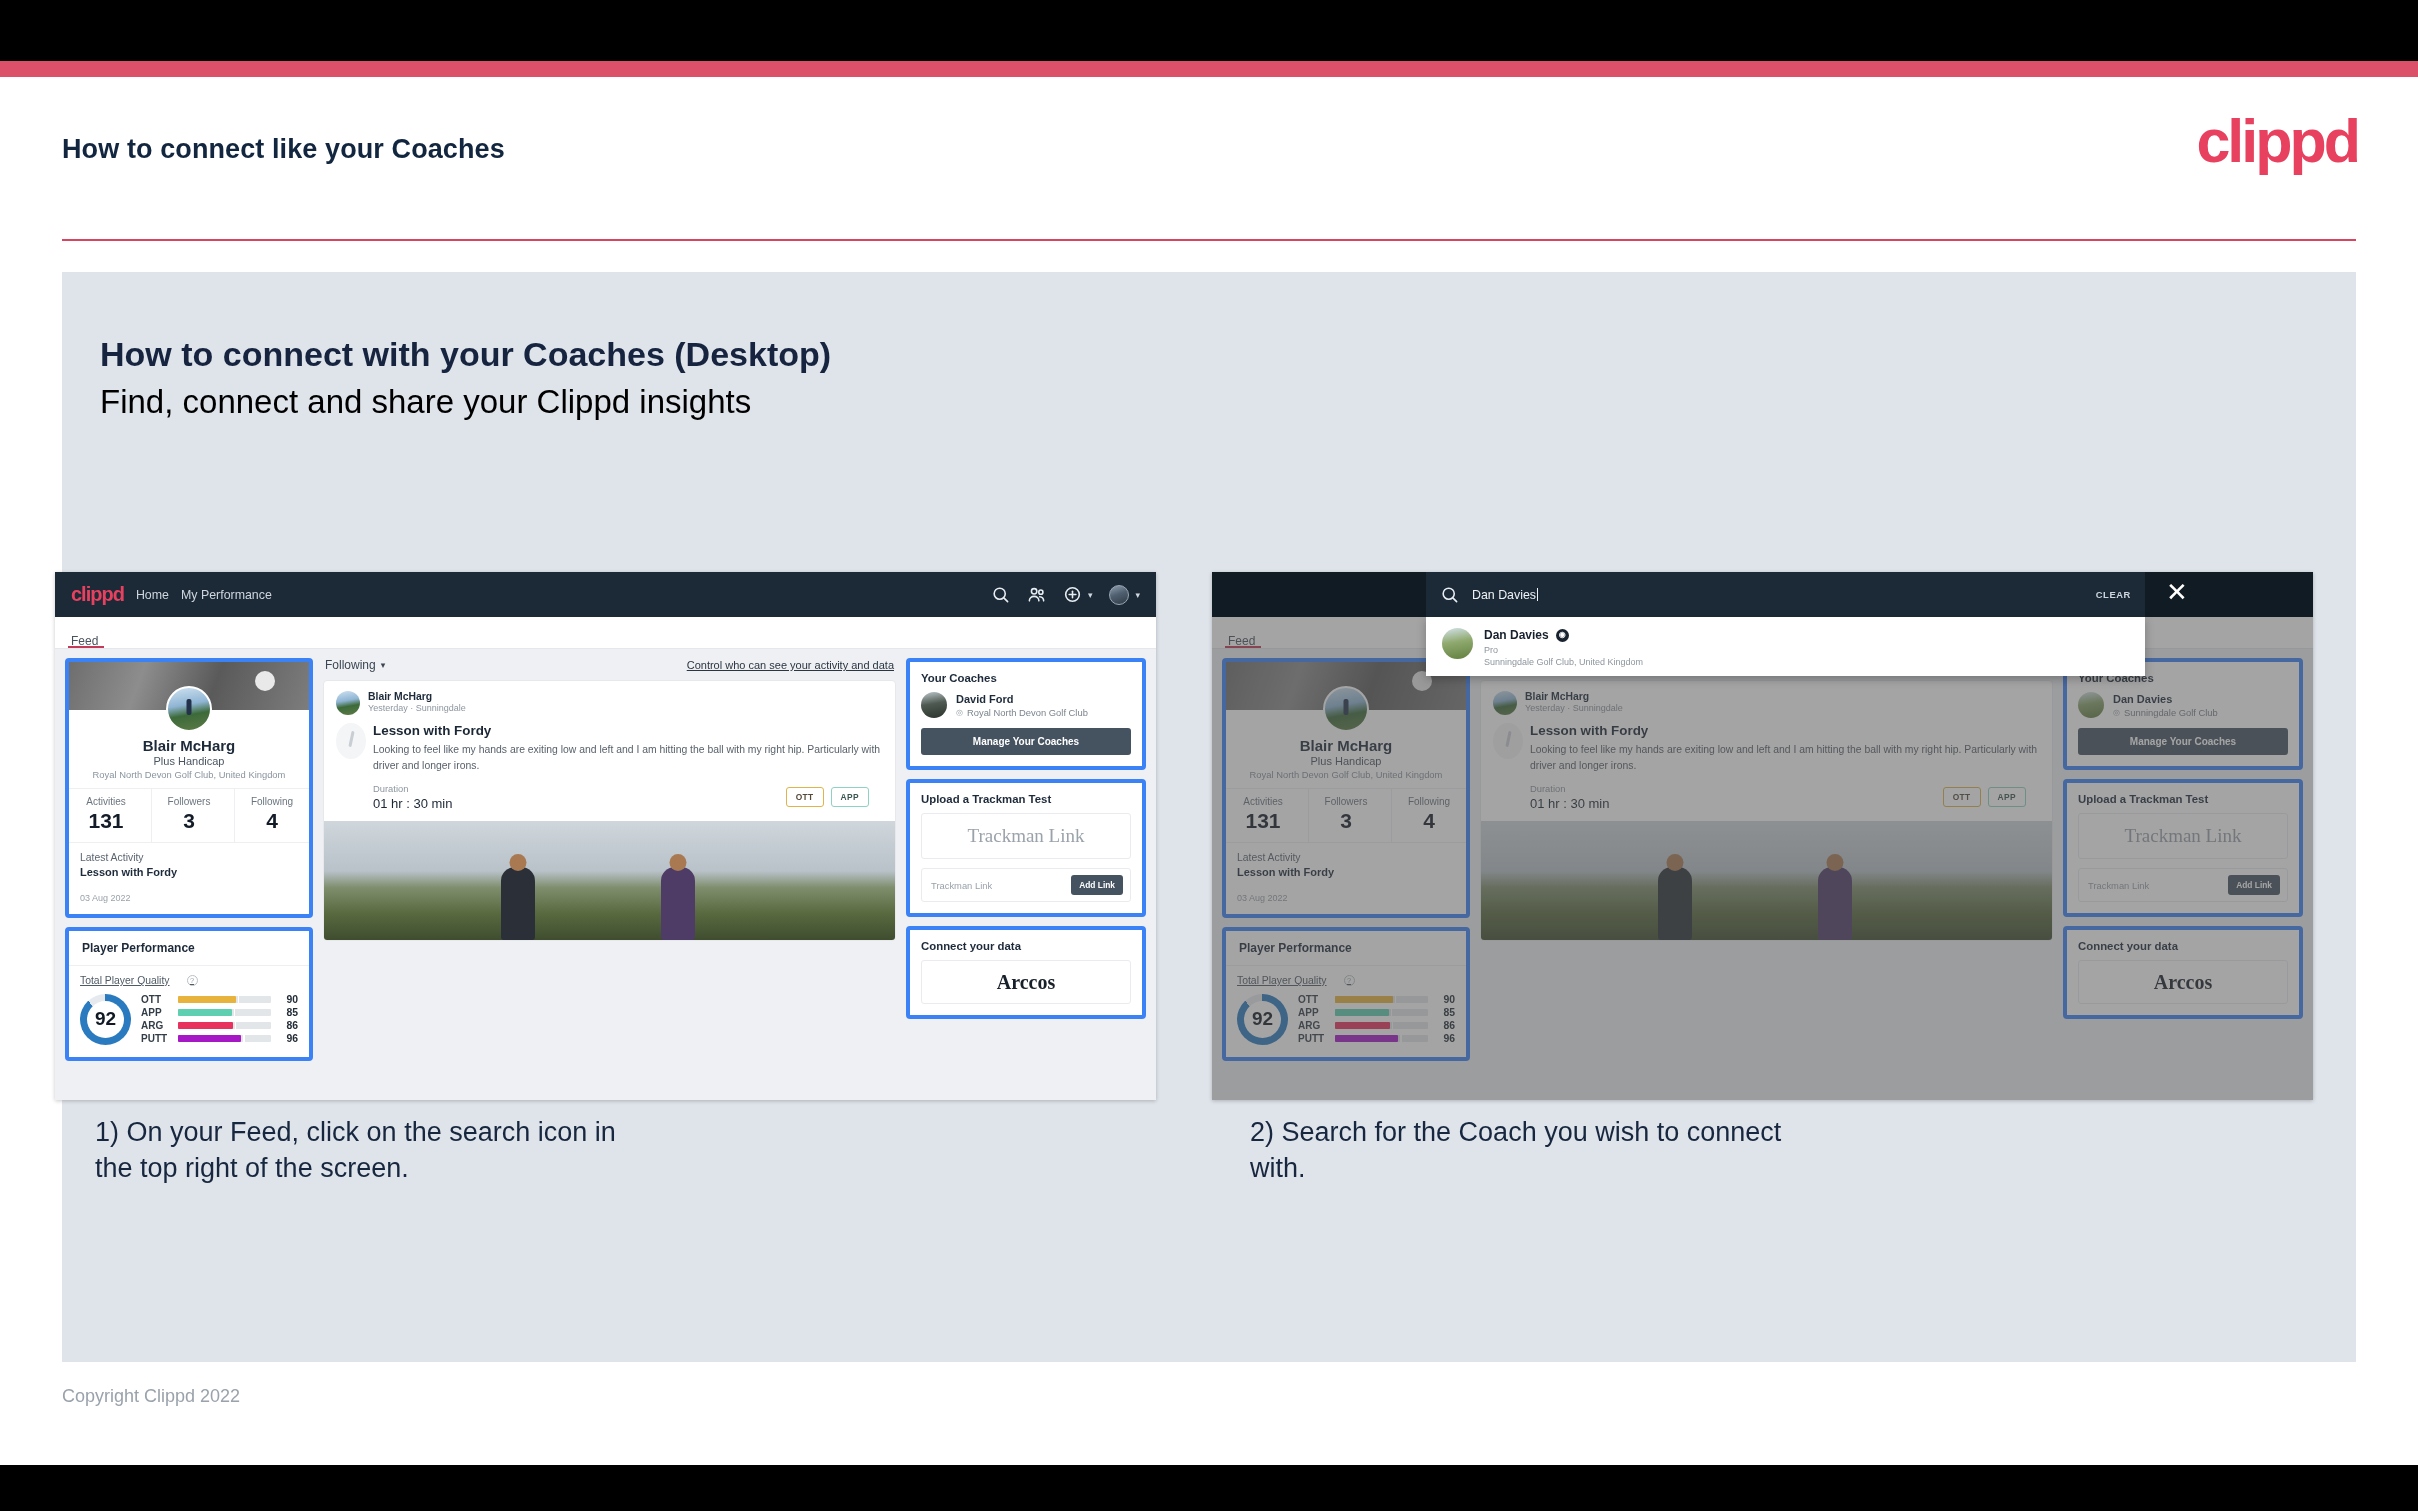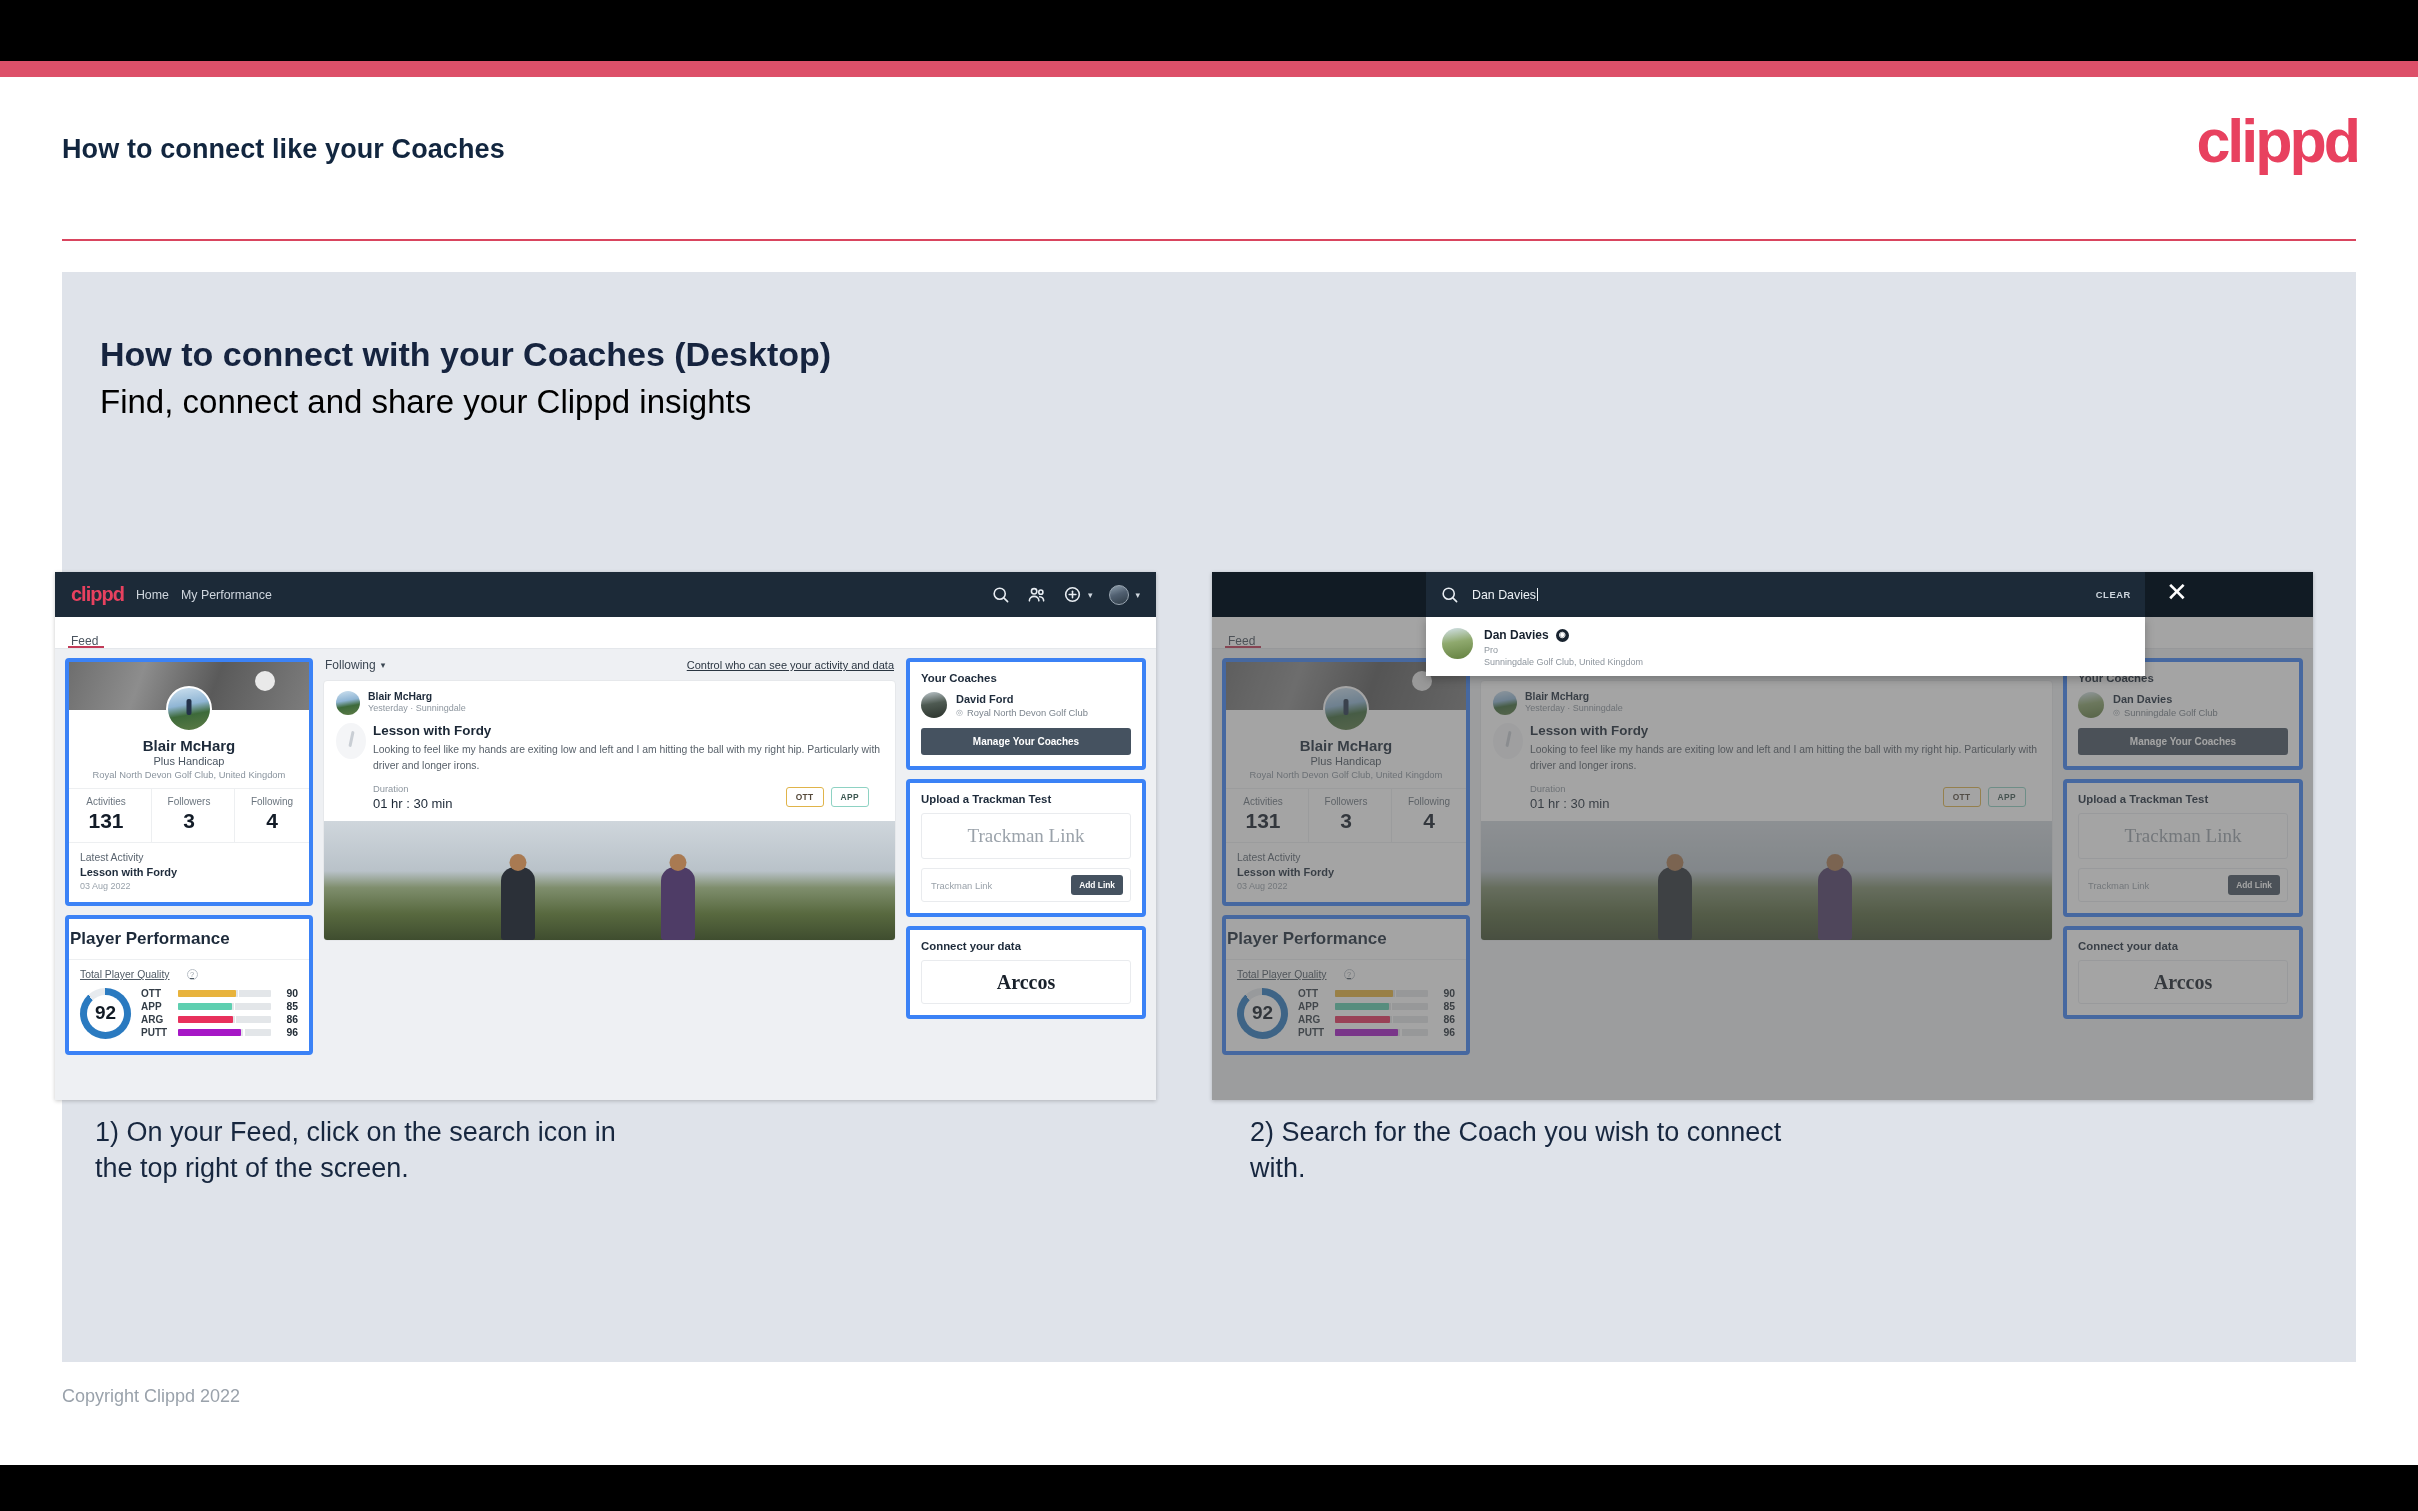--- a/index.html
+++ b/index.html
@@ -113,24 +113,24 @@
   .prof-sub  { text-align:center; font-size:11px; color:#4a5561; margin-top:1px; }
   .prof-club { text-align:center; font-size:9.4px; color:#8a949e; margin-top:2px; padding-bottom:8px; }
   .stats { display:flex; border-top:1px solid #edeff1; }
   .stat { flex:1; text-align:center; padding:7px 0 9px; }
   .stat + .stat { border-left:1px solid #edeff1;margin-left:8px; }
   .stat-l { font-size:10px; color:#6b757f; }
   .stat-v { font-size:21px; font-weight:700; color:#131c28; margin-top:2px; }
   .latest { border-top:1px solid #edeff1; padding:9px 11px 11px; }
   .lat-h { font-size:10.4px; color:#5b6570; }
   .lat-t { font-size:11px; font-weight:700; color:#1d2a3a; margin-top:3px; }
-  .lat-d { font-size:9px; color:#99a2ab; margin-top:3px; }
-
-  
-  .pp-head { font-size:17px; font-weight:700; color:#1d2a3a; padding:10px 1px; border-bottom:1px solid #edeff1; }
+  .lat-d { font-size:9px; color:#99a2ab; margin-top:15px; }
+
+  
+  .pp-head { font-size:12px; font-weight:700; color:#1d2a3a; padding:10px 13px; border-bottom:1px solid #edeff1; }
   .pp-body { padding:9px 11px 11px; }
   .pp-tpq { font-size:10.4px; color:#4f5a65; display:flex; align-items:center; gap:17px;text-decoration:underline; }
   .q-mark {
     width:11px; height:11px; border-radius:50%; border:1px solid #b9c0c7;
     font-size:7.4px; color:#9aa2aa; text-align:center; line-height:10px;
   }
   .pp-row { display:flex; gap:10px; align-items:center; margin-top:6px; }
   .ring {
     width:51px; height:51px; border-radius:50%; flex:0 0 51px;
     background:conic-gradient(#2a7ac0 0% 88%, #e6eaee 88% 100%);

